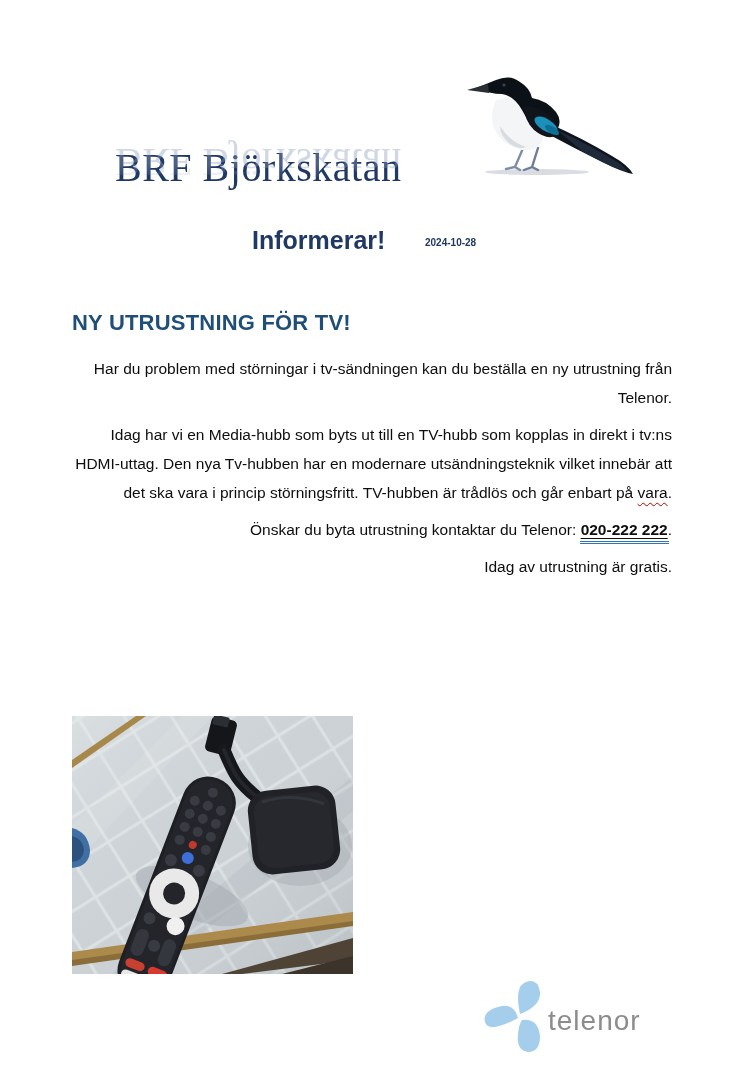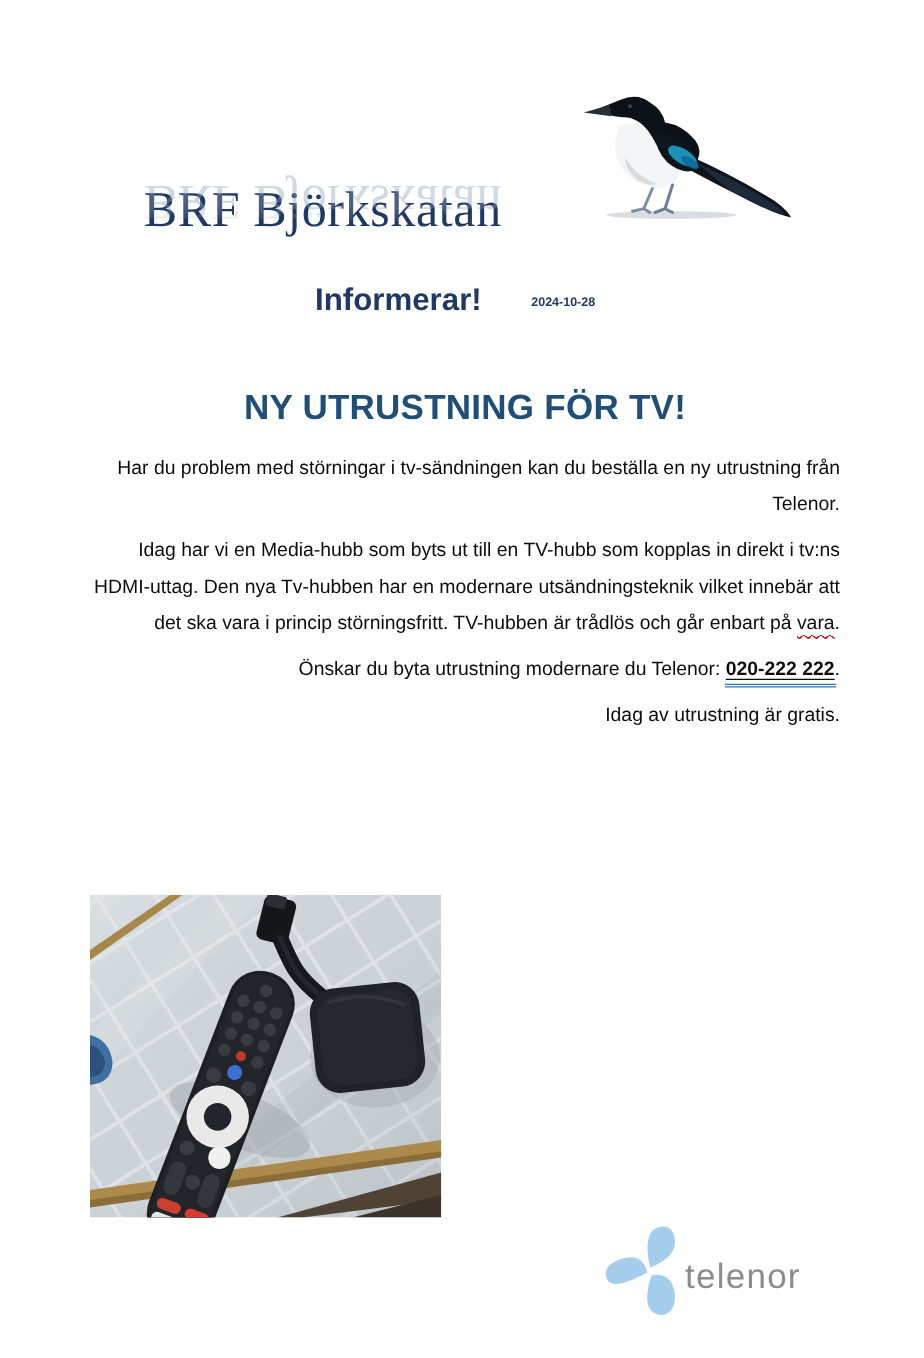--- a/index.html
+++ b/index.html
@@ -33,22 +33,22 @@
   }
   .masthead-date {
     position:absolute; left:425px; top:221px;
     font-size:10px; font-weight:bold; color:#203864; white-space:nowrap;
   }
   .magpie { position:absolute; left:462px; top:50px; width:275px; height:125px; }
 
   
   .article { position:absolute; left:72px; top:294px; width:600px; color:#0d0d0d; }
   .article h1 {
-    font-size:28px; font-weight:bold; color:#1f4e79;
-    letter-spacing:0.2px; margin-bottom:18px;text-align:center;
+    font-size:22px; font-weight:bold; color:#1f4e79;
+    letter-spacing:0.2px; margin-bottom:18px;
   }
   .article p { font-size:15.5px; line-height:29px; margin-bottom:8px;text-align:right; }
   .article p.italic { font-style:italic; }
   .wifi-word {
     text-decoration:underline wavy #c00000 1px;
     text-underline-offset:4px;
   }
   .phone-number {
     position:relative; text-decoration:underline;
     text-underline-offset:3px;
@@ -105,21 +105,21 @@
 
     <path d="M62,40 Q80,40 92,54 Q100,64 94,70 Q84,74 72,64 Q62,54 62,40 Z" fill="#10151c"></path>
     <ellipse cx="84" cy="59" rx="13" ry="6" transform="rotate(32 84 59)" fill="#1b90b8"></ellipse>
     <ellipse cx="90" cy="64" rx="8" ry="3.4" transform="rotate(32 90 64)" fill="#0d6f95"></ellipse>
   </svg>
 
   <div class="article">
     <h1>NY UTRUSTNING FÖR TV!</h1>
     <p>Har du problem med störningar i tv-sändningen kan du beställa en ny utrustning från Telenor.</p>
     <p><span>Idag har vi en Media-hubb som byts ut till en TV-hubb som kopplas in direkt i tv:ns HDMI-uttag. Den nya Tv-hubben har en modernare utsändningsteknik vilket innebär att det ska vara i princip störningsfritt. TV-hubben är trådlös och går enbart på </span><span class="wifi-word">vara</span><span>.</span></p>
-    <p><span>Önskar du byta utrustning modernare du Telenor: </span><span class="phone-number">020-222 222</span><span>.</span></p>
+    <p><span>Önskar du byta utrustning kontaktar du Telenor: </span><span class="phone-number">020-222 222</span><span>.</span></p>
     <p>Idag av utrustning är gratis.</p>
   </div>
 
   <svg class="photo" viewBox="0 0 281 258" aria-hidden="true">
     <defs>
       <pattern id="tiles" width="40" height="40" patternUnits="userSpaceOnUse" patternTransform="rotate(-32) translate(4,6)">
         <rect width="40" height="40" fill="#cfd5d8"></rect>
         <rect width="38" height="38" x="1" y="1" fill="#cbd1d5"></rect>
         <path d="M0,0 H40 M0,40 H40 M0,0 V40 M40,0 V40" stroke="#e0e4e6" stroke-width="3"></path>
       </pattern>

